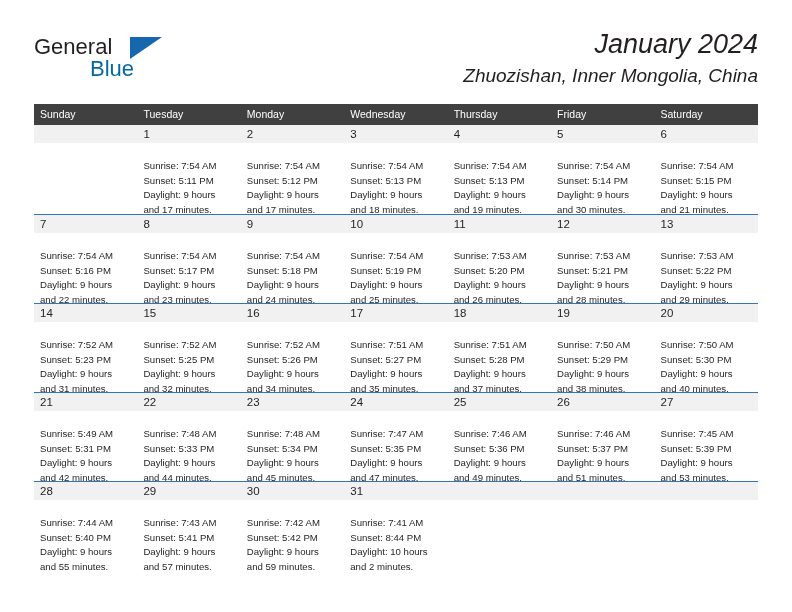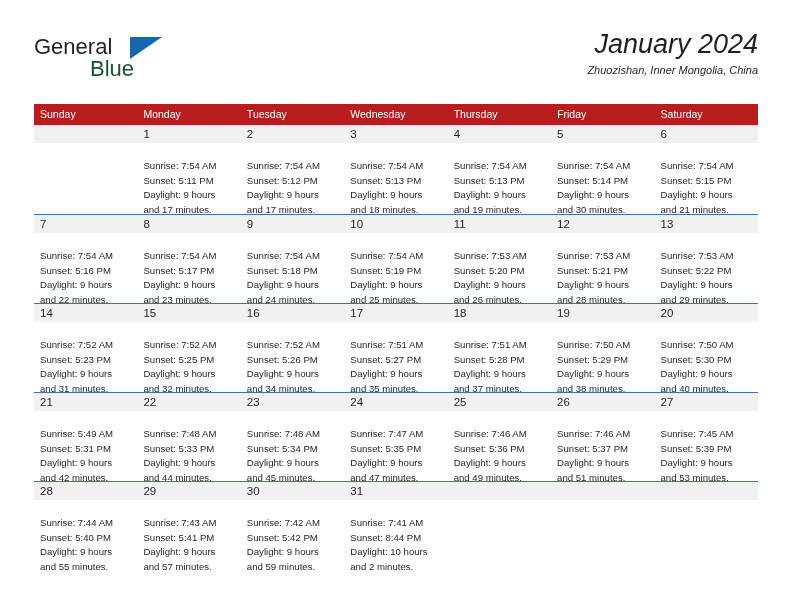--- a/index.html
+++ b/index.html
@@ -43,21 +43,21 @@
     font-size: 22px;
     letter-spacing: 0px;
     color: #231f20;
     line-height: 26px;
   }
   .brand-blue {
     position: absolute;
     left: 56px;
     top: 22px;
     font-size: 22px;
-    color: #14532d;
+    color: #0369a1;
     line-height: 26px;
   }
   .brand-triangle {
     position: absolute;
     left: 96px;
     top: 3px;
     width: 0;
     height: 0;
     border-left: 32px solid #1667ad;
     border-bottom: 22px solid transparent;
@@ -69,38 +69,38 @@
     text-align: right;
     font-style: italic;
   }
   .cal-title {
     font-size: 27px;
     color: #231f20;
     line-height: 32px;
     white-space: nowrap;
   }
   .cal-subtitle {
-    font-size: 11px;
+    font-size: 19px;
     color: #231f20;
     line-height: 20px;
+    margin-top: 6px;
     white-space: nowrap;
   }
 
   
   .calendar {
     position: absolute;
     left: 34px;
     top: 104px;
     width: 724px;
   }
   .dow-row {
     display: flex;
-    background: #b91c1c;
+    background: #404040;
     height: 21px;
-    justify-content: center;
   }
   .dow-cell {
     flex: 1 1 0;
     color: #ffffff;
     font-size: 10.5px;
     line-height: 21px;
     padding-left: 6px;
     box-sizing: border-box;
     white-space: nowrap;
   }
@@ -160,22 +160,22 @@
     <div class="title-block">
       <div class="cal-title">January 2024</div>
       <div class="cal-subtitle">Zhuozishan, Inner Mongolia, China</div>
     </div>
 
   </div>
 
   <div class="calendar">
     <div class="dow-row">
         <div class="dow-cell">Sunday</div>
+        <div class="dow-cell">Tuesday</div>
         <div class="dow-cell">Monday</div>
-        <div class="dow-cell">Tuesday</div>
         <div class="dow-cell">Wednesday</div>
         <div class="dow-cell">Thursday</div>
         <div class="dow-cell">Friday</div>
         <div class="dow-cell">Saturday</div>
       </div>
     <div id="weeks-container">
         <div class="week">
           <div class="day empty">
             <div class="daynum-band">
               <span class="daynum"></span>

